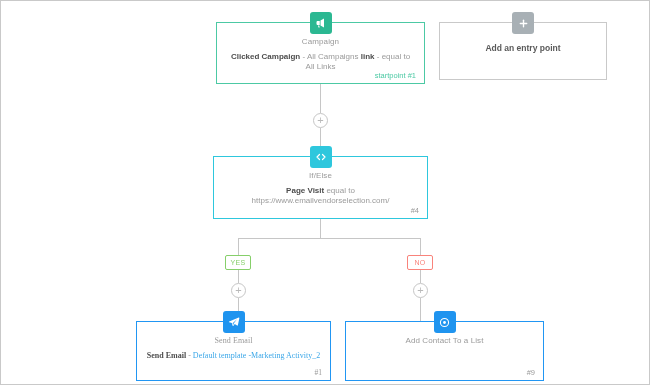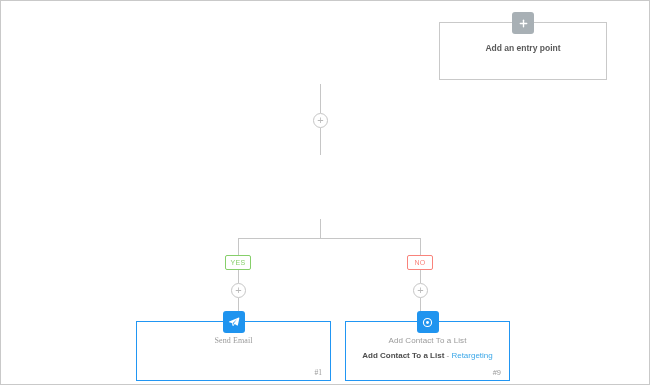--- a/index.html
+++ b/index.html
@@ -173,37 +173,66 @@
   <div class="line v" style="left:419px; top:237px; height:17px;"></div>
 
   <div class="line v" style="left:237px; top:269px; height:13px;"></div>
 
   <div class="line v" style="left:419px; top:269px; height:13px;"></div>
 
   <div class="line v" style="left:237px; top:297px; height:23px;"></div>
 
   <div class="line v" style="left:419px; top:297px; height:23px;"></div>
 
+  <div class="node green" style="left:215px; top:21px; width:209px; height:62px;">
+    <div class="node-badge badge-green">
+      <svg width="12" height="12" viewBox="0 0 24 24" fill="#ffffff">
+        <path d="M18 3v18l-7-4.2V7.2L18 3zM9.5 8H5.5C4.1 8 3 9.1 3 10.5v3C3 14.9 4.1 16 5.5 16h4V8zM6 17h2.4l1 4H7l-1-4z"></path>
+      </svg>
+    </div>
+    <div class="node-inner">
+      <div class="node-title">Campaign</div>
+      <div class="node-desc">
+        <span class="strong">Clicked Campaign</span><span> - All Campaigns </span><span class="strong">link</span><span> - equal to All Links</span>
+      </div>
+      <div class="node-id">startpoint #1</div>
+    </div>
+  </div>
 
   <div class="node gray" style="left:438px; top:21px; width:168px; height:58px;">
     <div class="node-badge badge-gray">
       <svg width="11" height="11" viewBox="0 0 24 24" fill="none" stroke="#ffffff" stroke-width="3" stroke-linecap="round">
         <line x1="12" y1="5" x2="12" y2="19"></line>
         <line x1="5" y1="12" x2="19" y2="12"></line>
       </svg>
     </div>
     <div class="node-inner" style="padding-top:16px;">
       <div class="entry-title">Add an entry point</div>
     </div>
   </div>
 
   <div class="plus-circle" style="left:312px; top:112px;">
     <span>+</span>
   </div>
 
+  <div class="node cyan" style="left:212px; top:155px; width:215px; height:63px;">
+    <div class="node-badge badge-cyan">
+      <svg width="12" height="12" viewBox="0 0 24 24" fill="none" stroke="#ffffff" stroke-width="2.4" stroke-linecap="round" stroke-linejoin="round">
+        <polyline points="9,7 4,12 9,17"></polyline>
+        <polyline points="15,7 20,12 15,17"></polyline>
+      </svg>
+    </div>
+    <div class="node-inner">
+      <div class="node-title">If/Else</div>
+      <div class="node-desc">
+        <span class="strong">Page Visit</span><span> equal to https://www.emailvendorselection.com/</span>
+      </div>
+      <div class="node-id">#4</div>
+    </div>
+  </div>
 
   <div class="branch-badge branch-yes" style="left:224px; top:254px;">
     <span>YES</span>
   </div>
   <div class="branch-badge branch-no" style="left:406px; top:254px;">
     <span>NO</span>
   </div>
 
   <div class="plus-circle" style="left:230px; top:282px;">
     <span>+</span>
@@ -213,33 +242,33 @@
   </div>
 
   <div class="node blue" style="left:135px; top:320px; width:195px; height:60px;font-family:Liberation Serif, serif;">
     <div class="node-badge badge-blue">
       <svg width="12" height="12" viewBox="0 0 24 24" fill="#ffffff">
         <path d="M21.5 3.2L2.4 11.1c-.8.3-.8 1.4.1 1.6l5.1 1.5 1.7 5.3c.2.8 1.3.9 1.7.2l2.5-3.9 4.6 3.4c.6.4 1.4.1 1.6-.6l3-13.9c.2-.9-.7-1.6-1.2-1.5zM9.3 14.4l8.6-7.7-6.9 8.6-.3 3-1.4-3.9z"></path>
       </svg>
     </div>
     <div class="node-inner">
       <div class="node-title">Send Email</div>
+      <div class="node-desc">
+        <span class="strong">Send Email</span><span> - </span><span class="link-text">Default template -Marketing Activity_2</span>
+      </div>
       <div class="node-id">#1</div>
     </div>
   </div>
 
-  <div class="node blue" style="left:344px; top:320px; width:165px; height:60px;">
+  <div class="node blue" style="left:344px; top:320px; width:199px; height:60px;">
     <div class="node-badge badge-blue">
       <svg width="13" height="13" viewBox="0 0 24 24" fill="none" stroke="#ffffff" stroke-width="2">
         <circle cx="12" cy="12" r="7.5"></circle>
         <circle cx="12" cy="12" r="2.6" fill="#ffffff" stroke="none"></circle>
       </svg>
     </div>
     <div class="node-inner">
       <div class="node-title">Add Contact To a List</div>
-      <div class="node-desc">
-        <span class="strong">Add Contact To a List</span><span> - </span><span class="link-text">Retargeting</span>
-      </div>
       <div class="node-id">#9</div>
     </div>
   </div>
 
 </div>
 
 </body></html>

